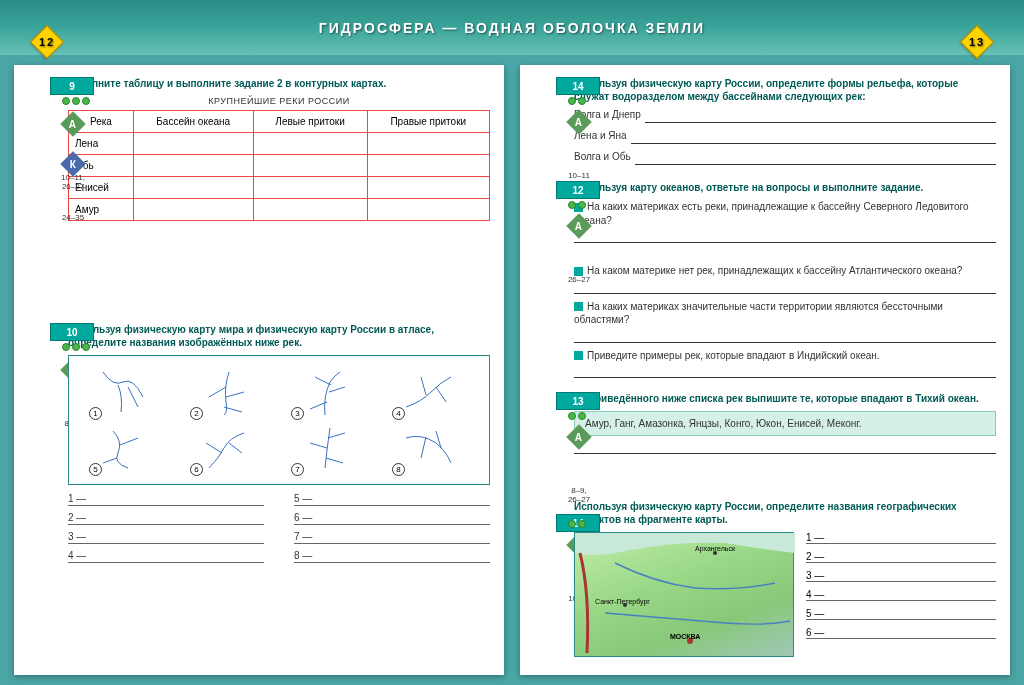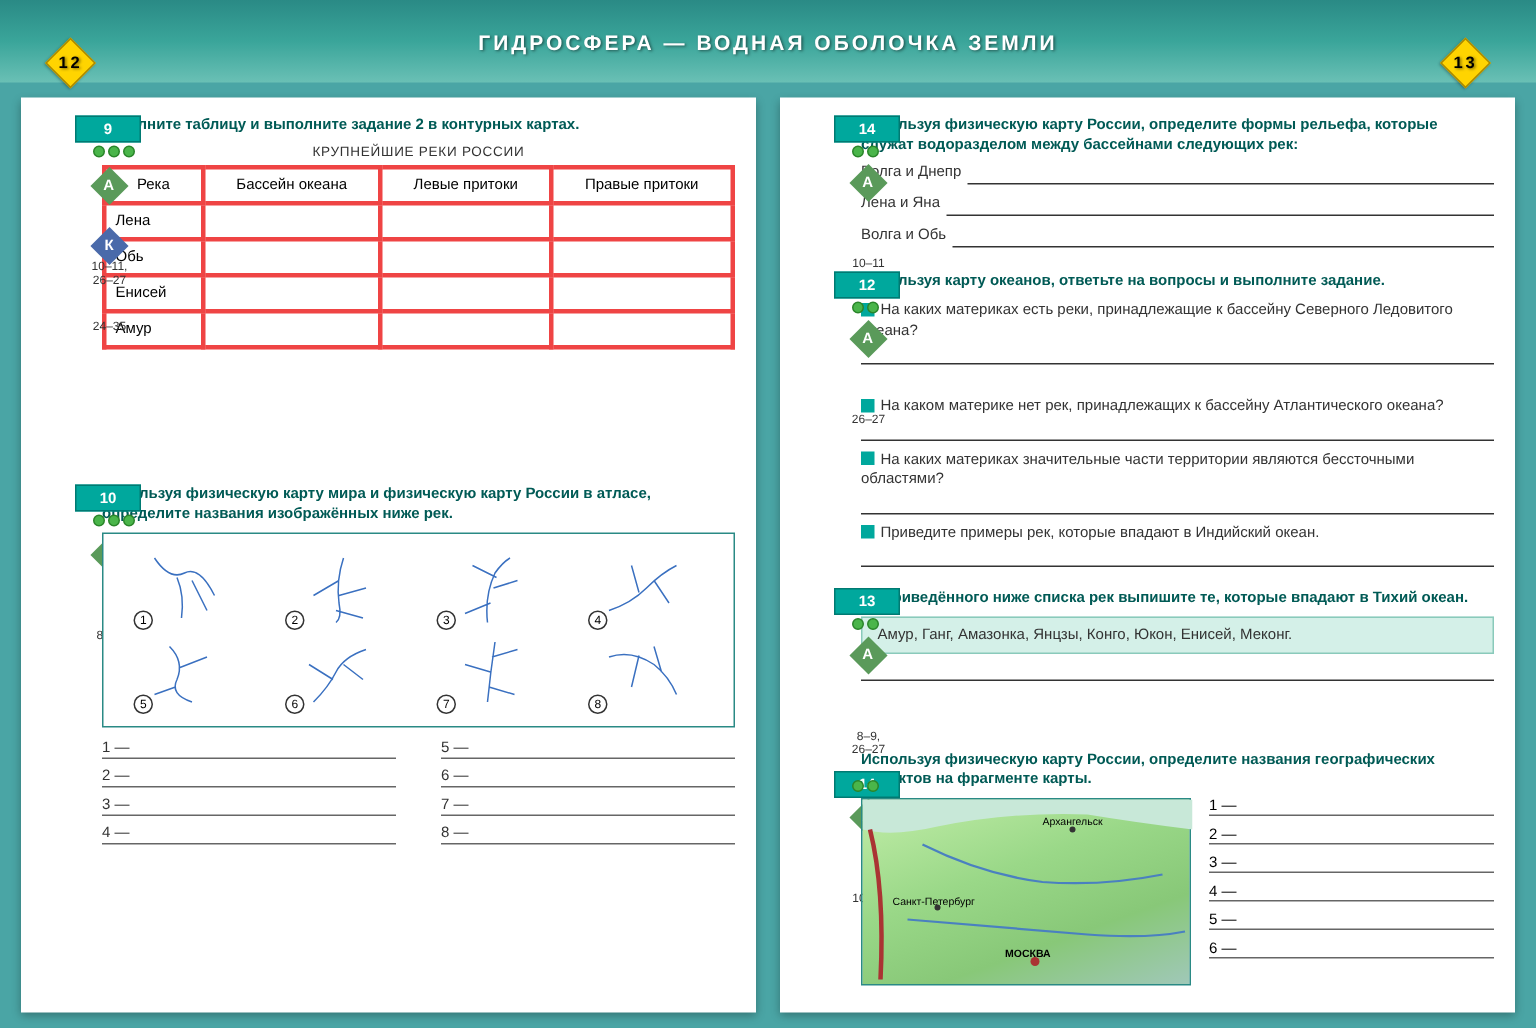--- a/index.html
+++ b/index.html
@@ -111,21 +111,21 @@
     color: #333;
     letter-spacing: 0.5px;
     margin-bottom: 4px;
   }
   table.rivers {
     width: 100%;
     border-collapse: collapse;
     font-size: 10px;
   }
   table.rivers th, table.rivers td {
-    border: 3px solid #ef4444;
+    border: 1px solid #ef4444;
     padding: 5px 6px;
     text-align: left;
   }
   table.rivers th {
     font-weight: normal;
     text-align: center;
     background: #fff;
   }
   .task-block { position: relative; margin-bottom: 16px; }
   .task-content { margin-left: 14px; }

